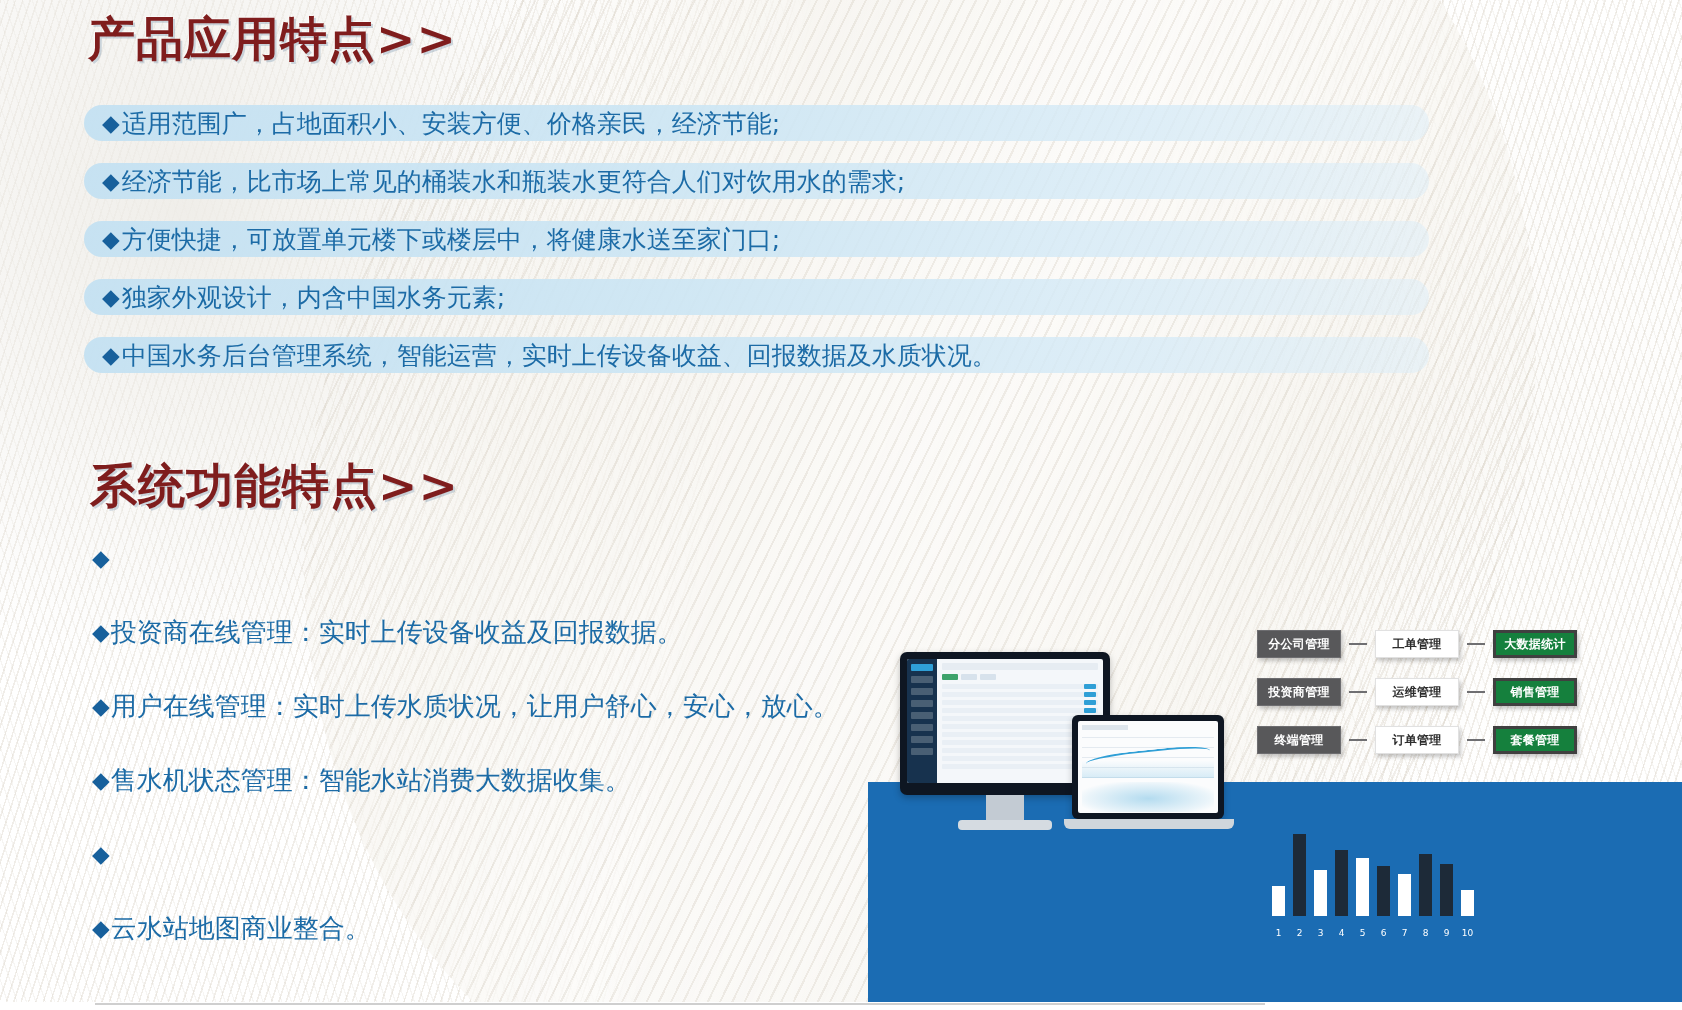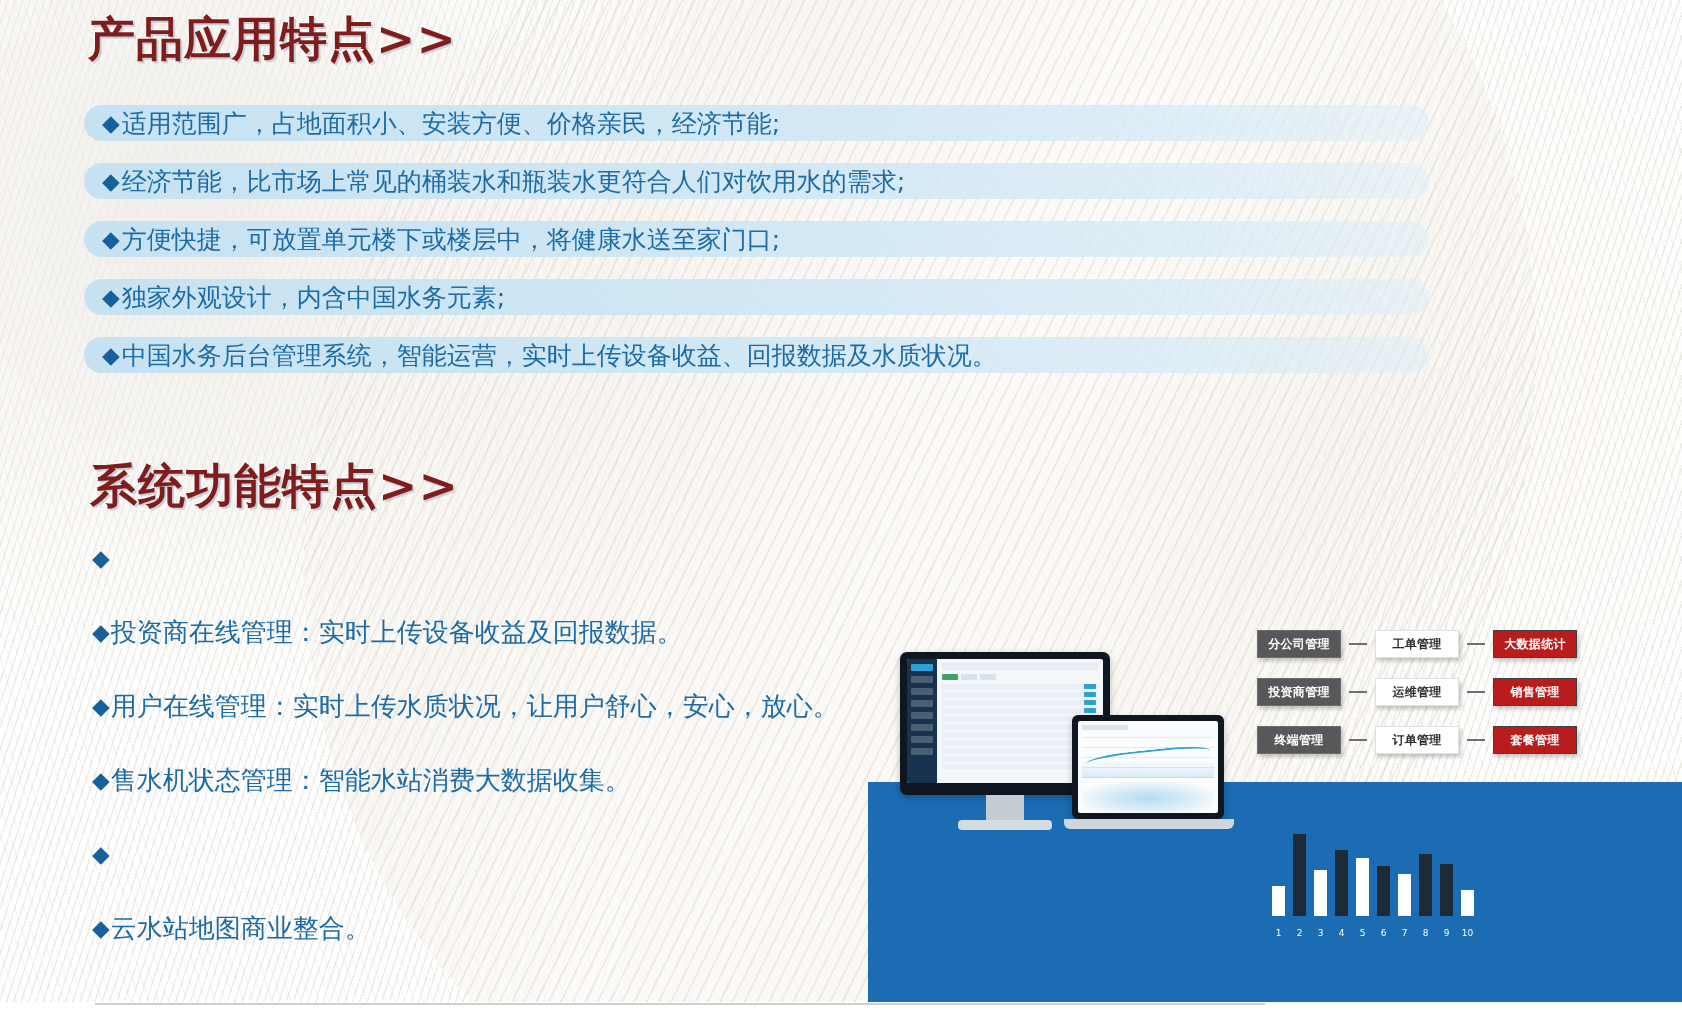--- a/index.html
+++ b/index.html
@@ -166,21 +166,21 @@
   .flow-box{
     height:28px; width:84px;
     display:flex; align-items:center; justify-content:center;
     font-size:12px; font-weight:bold;
     font-family:"DejaVu Sans","Liberation Sans",sans-serif;
     box-shadow:2px 3px 4px rgba(0,0,0,.22);
     letter-spacing:.3px;
   }
   .flow-box.dark{ background:#58585a; color:#ffffff; border:1px solid #6d6d70; }
   .flow-box.light{ background:#ffffff; color:#2c2c2c; border:1px solid #e1e1e1; }
-  .flow-box.blue{ background:#b91c1c; color:#ffffff; border:1px solid #404040; }
+  .flow-box.blue{ background:#15803d; color:#ffffff; border:3px solid #404040; }
   .flow-link{ flex:1; height:1.6px; background:#6f6f72; margin:0 8px; }
 
   
   #bar-chart{ position:absolute; left:404px; top:258px; width:215px; height:120px; }
   #bars{ position:absolute; left:0; bottom:22px; width:215px; height:92px; display:flex; align-items:flex-end; gap:8px; }
   #bars .bar{ width:13px; background:#ffffff; }
   #bars .bar.dk{ background:#1d2a38; }
   #bar-labels{ position:absolute; left:0; bottom:0; width:215px; display:flex; gap:8px; }
   #bar-labels span{
     width:13px; text-align:center; color:#ffffff; font-size:9px;

